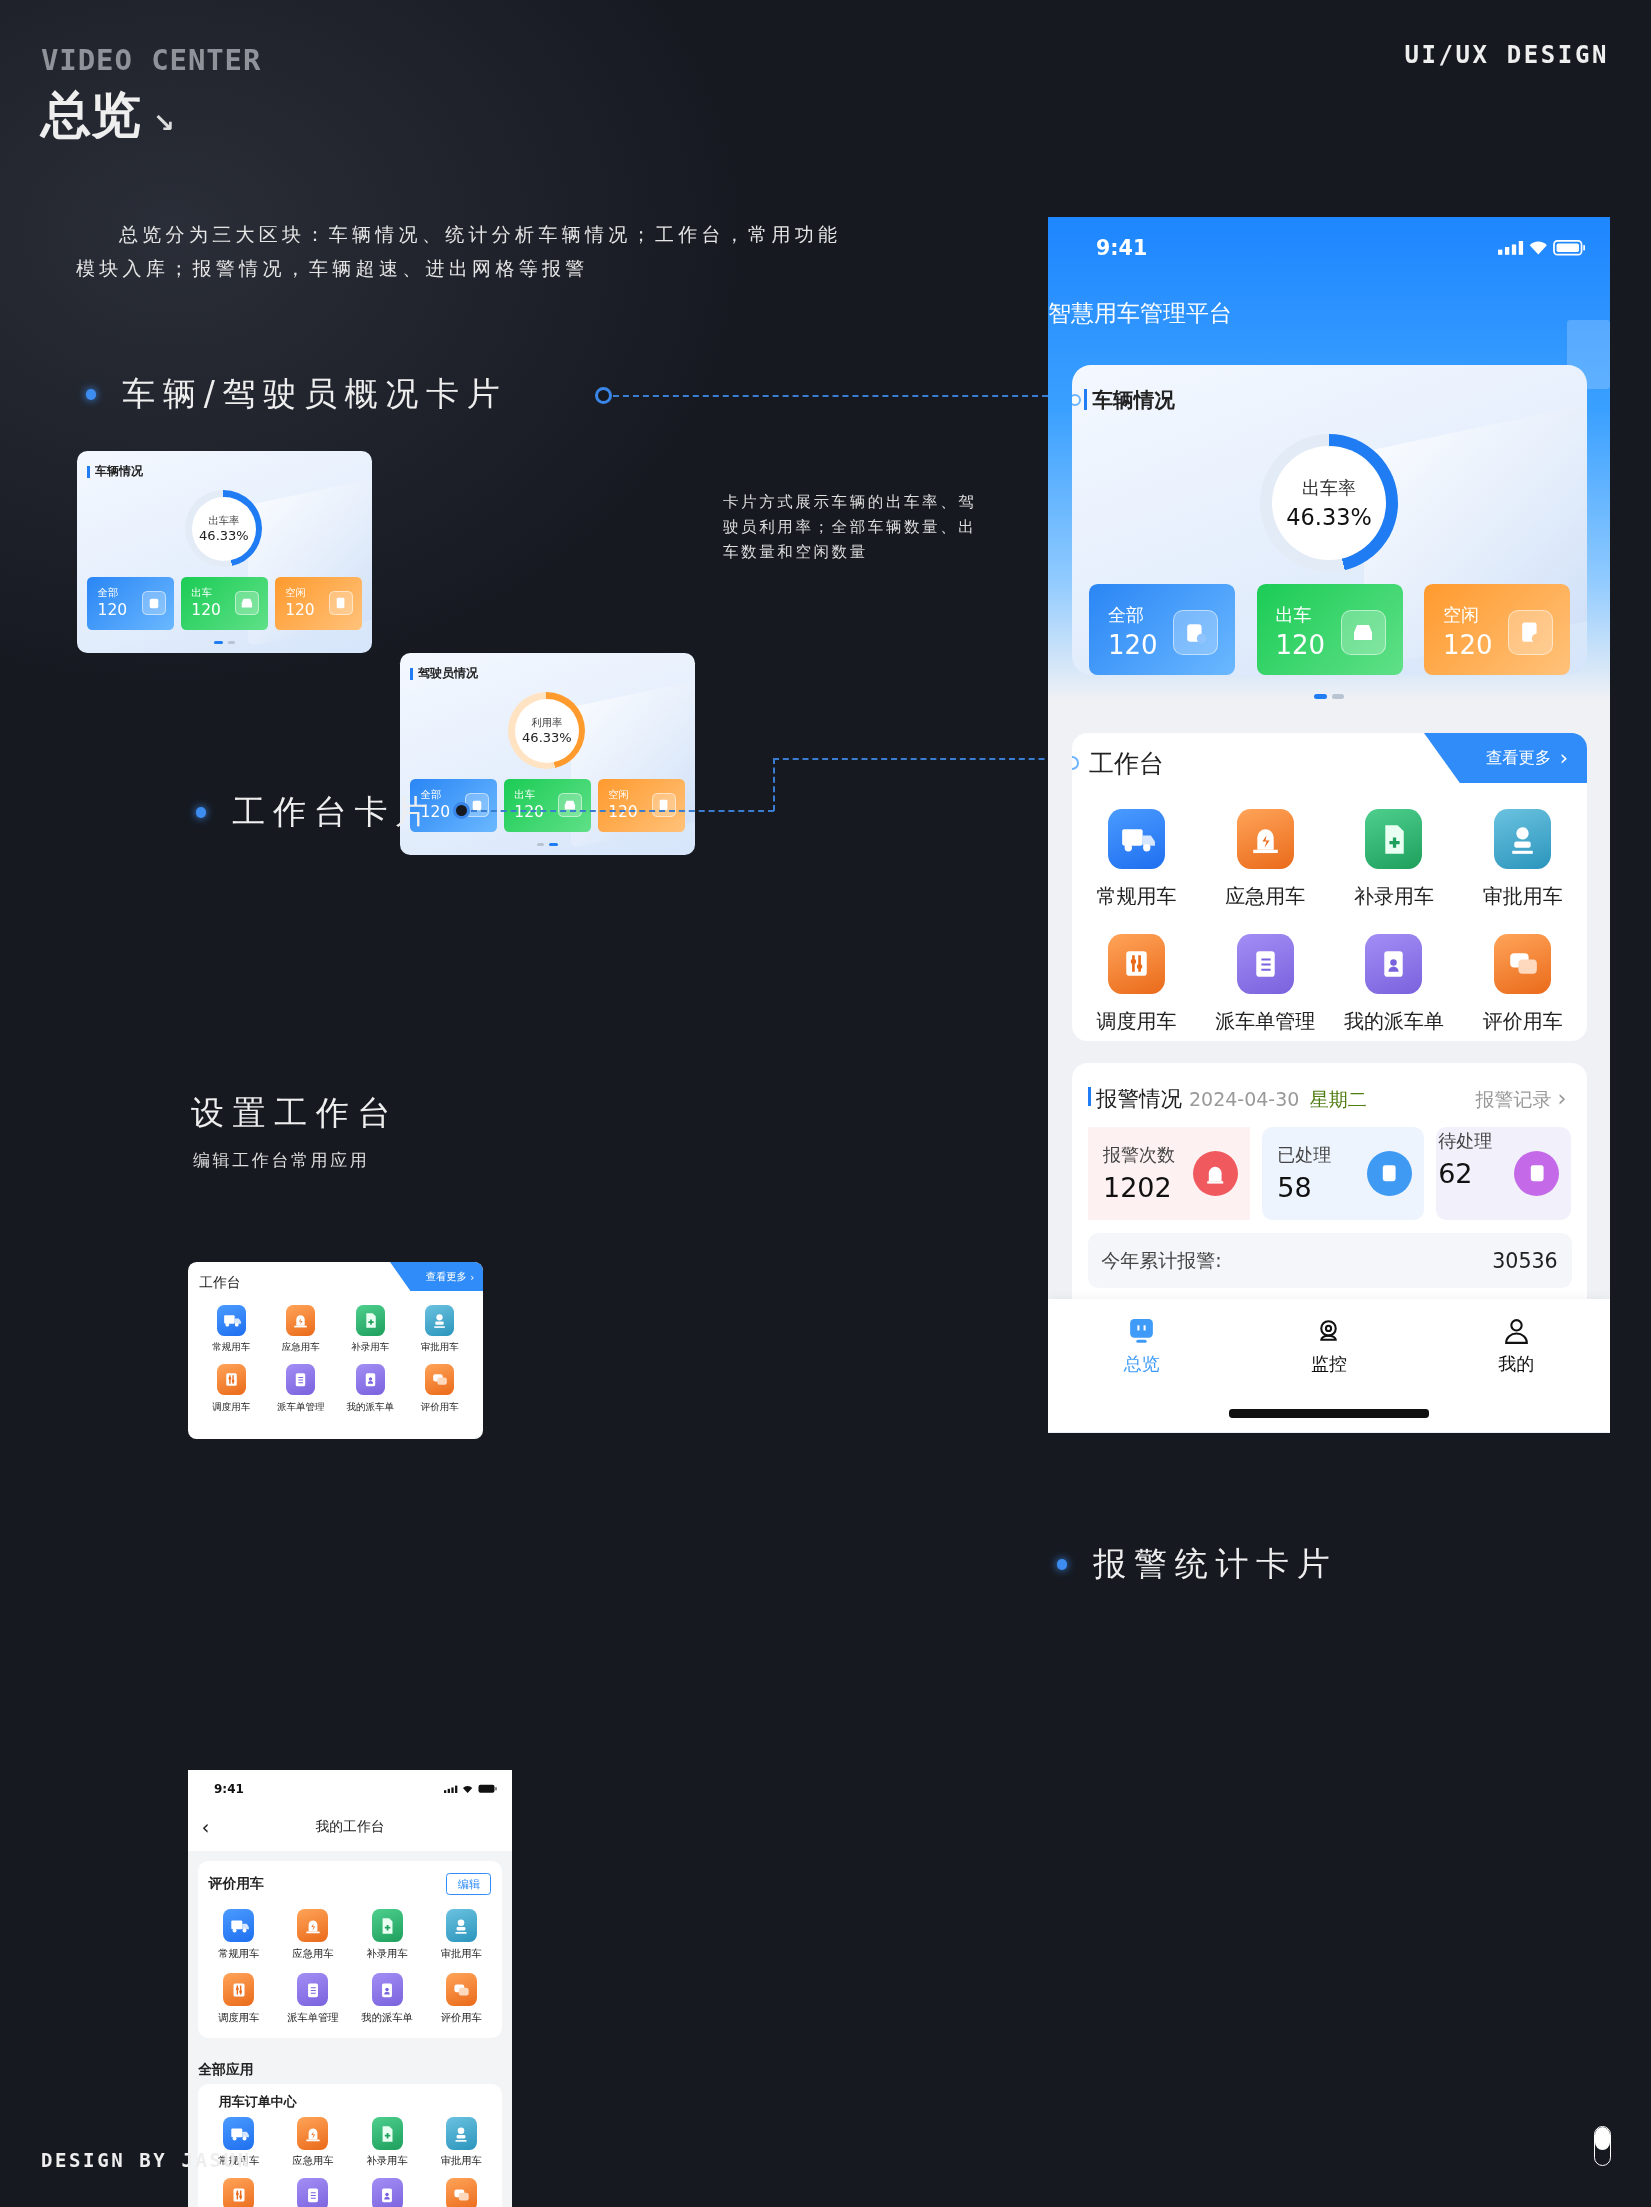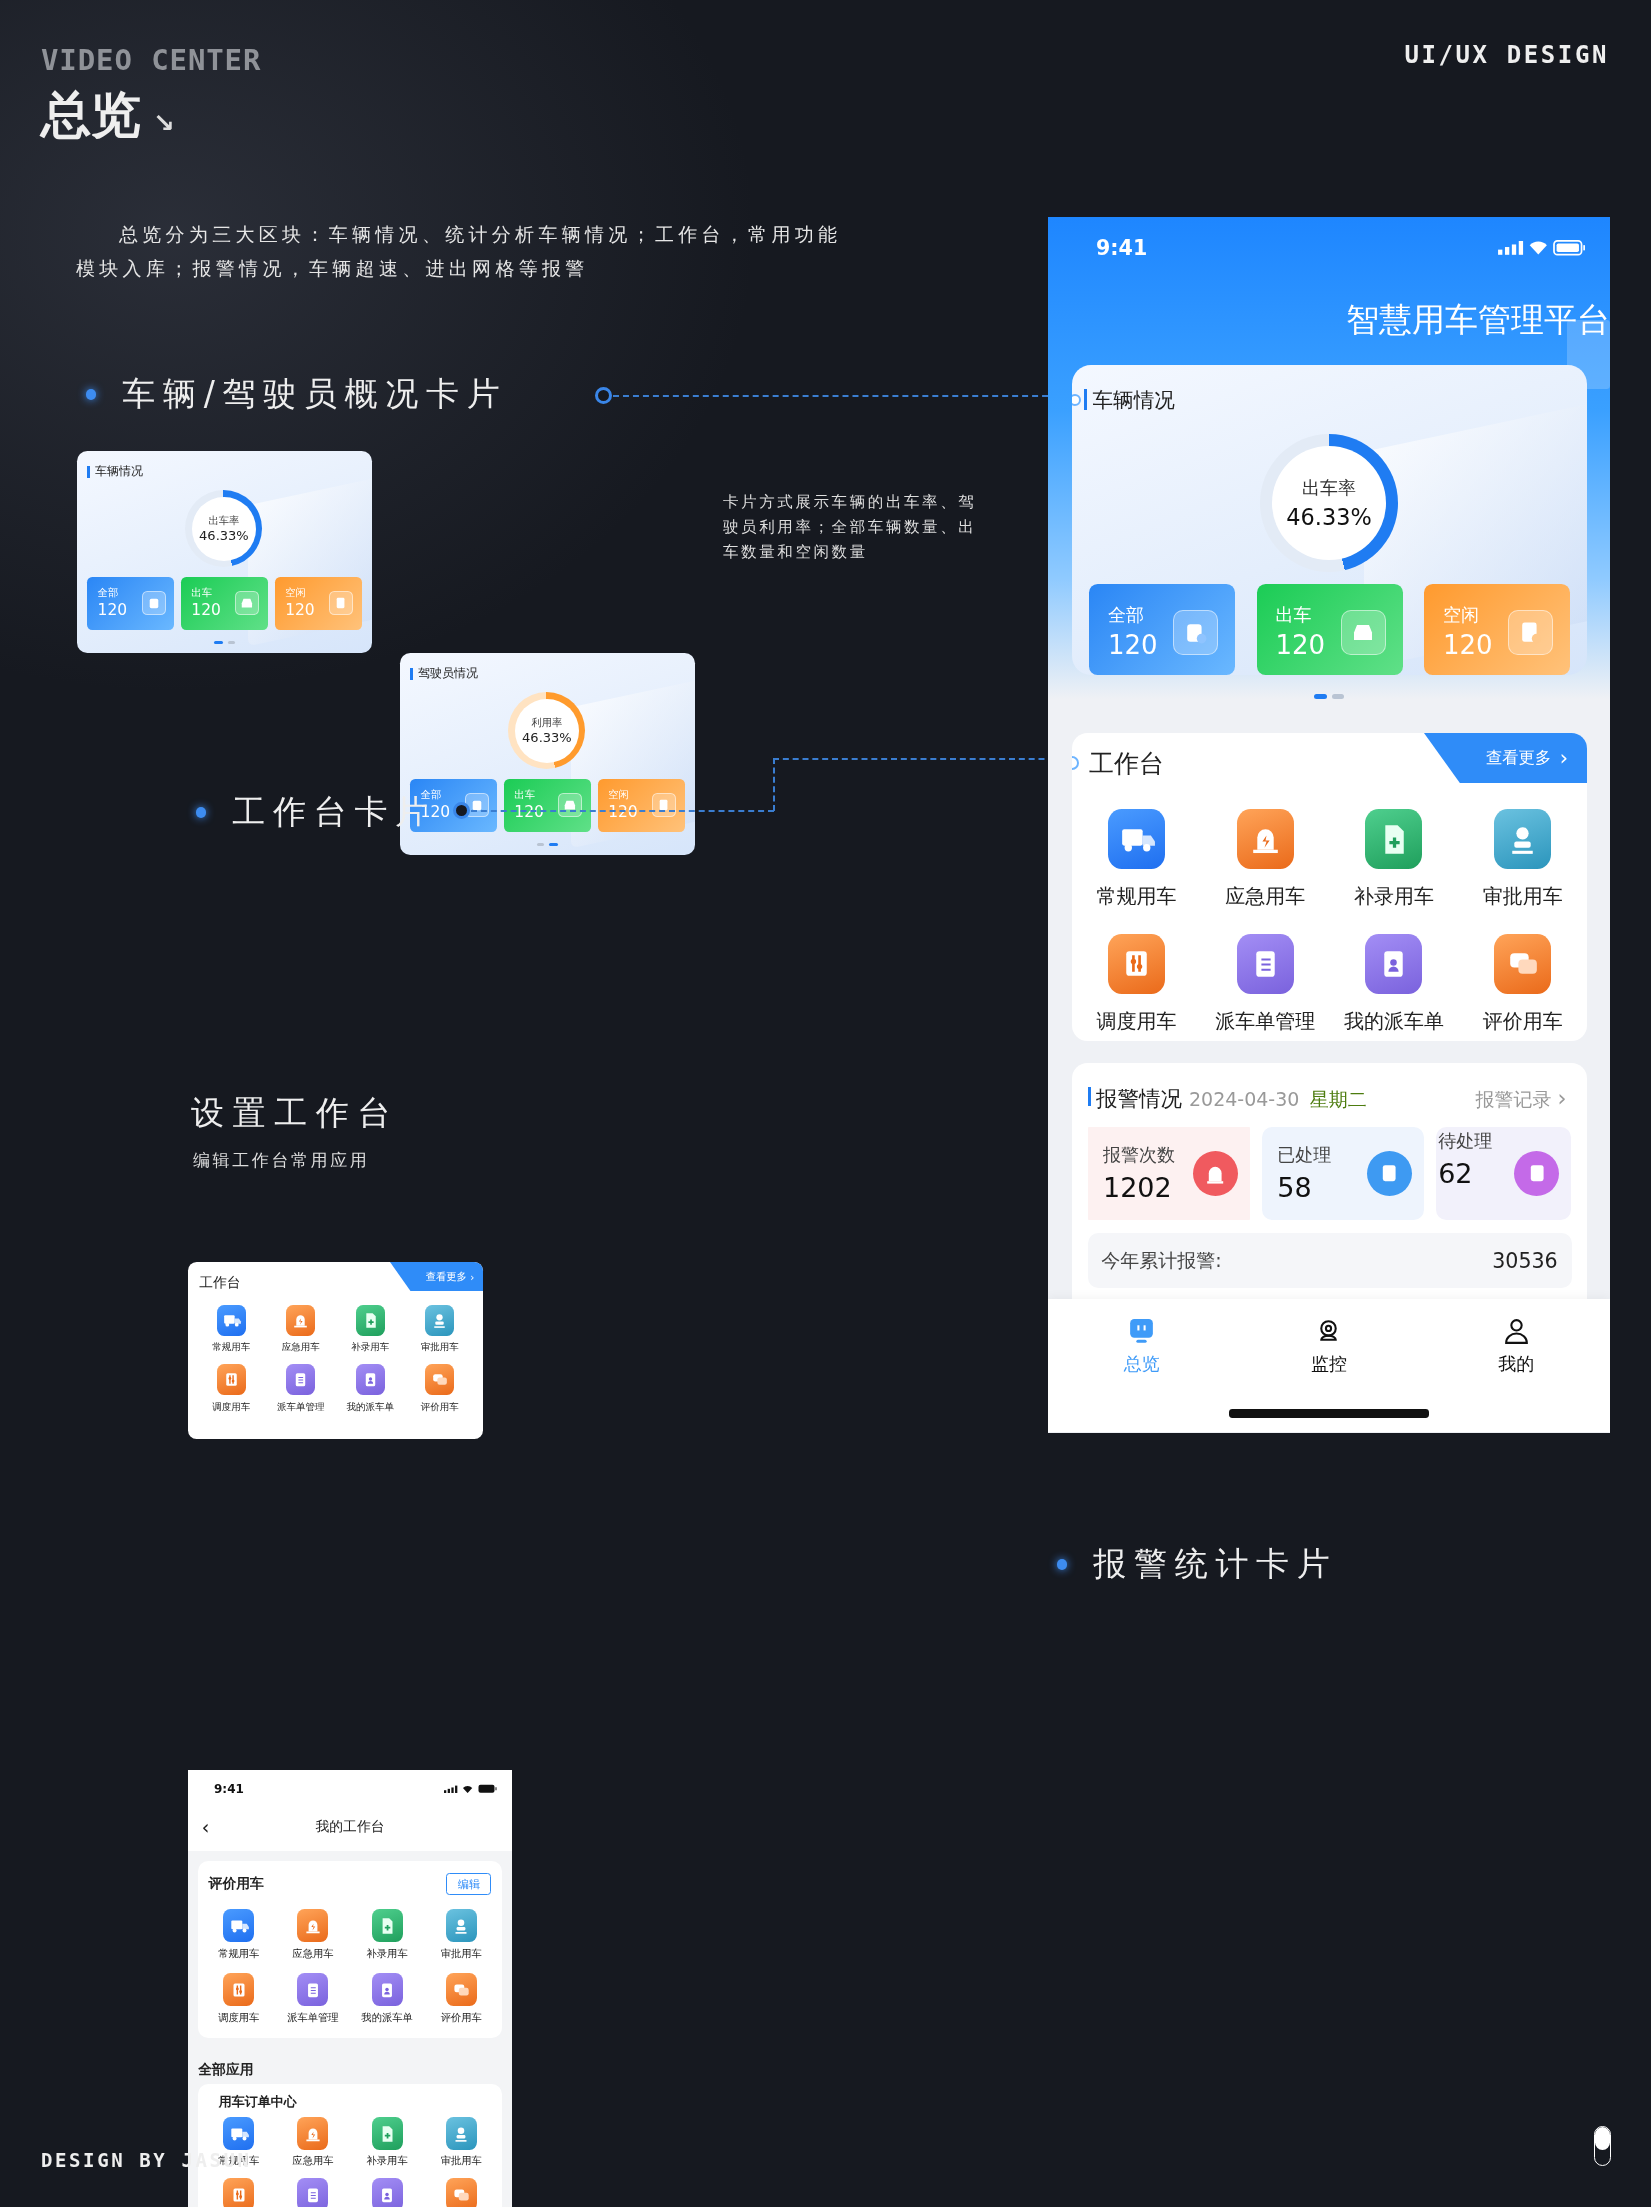--- a/index.html
+++ b/index.html
@@ -17,21 +17,21 @@
 .conn-ring{width:17px;height:17px;border-radius:50%;border:3.4px solid #3a86e8;background:#161920}
 .dash-h{height:0;border-top:2.6px dashed #3a7dd0}
 .dash-v{width:0;border-left:2.6px dashed #3a7dd0}
 .desc{left:723px;top:490px;width:258px;font-size:15.5px;line-height:25px;letter-spacing:2.6px;color:#ddd}
 .footer{left:41px;top:2149px;font-family:"DejaVu Sans Mono",monospace;font-weight:bold;font-size:19px;letter-spacing:2.6px;color:#eee}
 .scroll-ind{right:41px;top:2126px;width:17px;height:40px;border-radius:8.6px;border:1.7px solid #fff;overflow:hidden}
 .scroll-ind div{width:100%;height:60%;background:#fff;border-radius:8.6px}
 
 .vcard{border-radius:10.3px;background:linear-gradient(160deg,#f4f8ff 0%,#e4eefc 55%,#d6e5fa 100%);overflow:hidden;color:#222;position:relative}
 .vcard .deco{position:absolute;right:-8.6px;top:20%;width:45%;height:70%;background:linear-gradient(135deg,rgba(255,255,255,.7),rgba(200,218,245,.5));transform:skewY(-12deg);border-radius:6.9px}
-.ctitle{display:flex;align-items:center;font-weight:400}
+.ctitle{display:flex;align-items:center;font-weight:700}
 .ctitle .bar{background:#1f7cf2;margin-right:5.2px}
 .ring{position:relative;border-radius:50%;display:flex;flex-direction:column;align-items:center;justify-content:center}
 .ring .inner{position:absolute;border-radius:50%;background:#fff;display:flex;flex-direction:column;align-items:center;justify-content:center}
 .stat-tiles{display:flex;position:relative}
 .tile{flex:1;color:#fff;position:relative;overflow:hidden}
 .tile .ic{position:absolute;border-radius:22%;background:rgba(255,255,255,.25);border:0.9px solid rgba(255,255,255,.5);display:flex;align-items:center;justify-content:center}
 .t-blue{background:linear-gradient(135deg,#2a86f5,#6ab8ff)}
 .t-green{background:linear-gradient(135deg,#1bcc55,#60e088)}
 .t-orange{background:linear-gradient(135deg,#ff9a2e,#ffc27a)}
 .dots{display:flex;justify-content:center;gap:5.2px}
@@ -500,21 +500,21 @@
       <svg width="20.6" height="15.5" viewBox="0 0 24 18">
           <path d="M12 17 L2 6 a14 14 0 0 1 20 0 Z" fill="#fff"></path>
         </svg>
       <svg width="33" height="15.5" viewBox="0 0 38 18">
           <rect x="1" y="1" width="32" height="16" rx="4" fill="none" stroke="#fff" stroke-width="2"></rect>
           <rect x="4" y="4" width="26" height="10" rx="2" fill="#fff"></rect>
           <rect x="35" y="6" width="2" height="6" fill="#fff"></rect>
         </svg>
     </span>
   </div>
-  <div style="position:absolute;left:0;right:0;top:81px;text-align:right;font-size:33px;color:#fff">智慧用车管理平台</div>
+  <div style="position:absolute;left:0;right:0;top:81px;text-align:left;font-size:23px;color:#fff">智慧用车管理平台</div>
 
   <div class="vcard" style="position:absolute;left:24px;top:148px;width:515px;height:310px;border-radius:19px">
     <div class="deco"></div>
     <div class="ctitle" style="position:absolute;left:15.5px;top:20.6px;font-size:20.6px">
         <span style="width:12px;height:12px;border-radius:50%;border:2.6px solid #6db4ff;background:#fff;margin-right:3.4px;margin-left:-19px"></span>
         <span class="bar" style="width:3.4px;height:20.6px"></span>
         <span>车辆情况</span>
       </div>
     <div class="ring" style="position:absolute;left:188px;top:69px;width:138px;height:138px;background:conic-gradient(#1f7cf2 0 46.33%,#e3ebf6 46.33% 100%)">
       <div class="inner" style="width:114px;height:114px;left:12px;top:12px">

